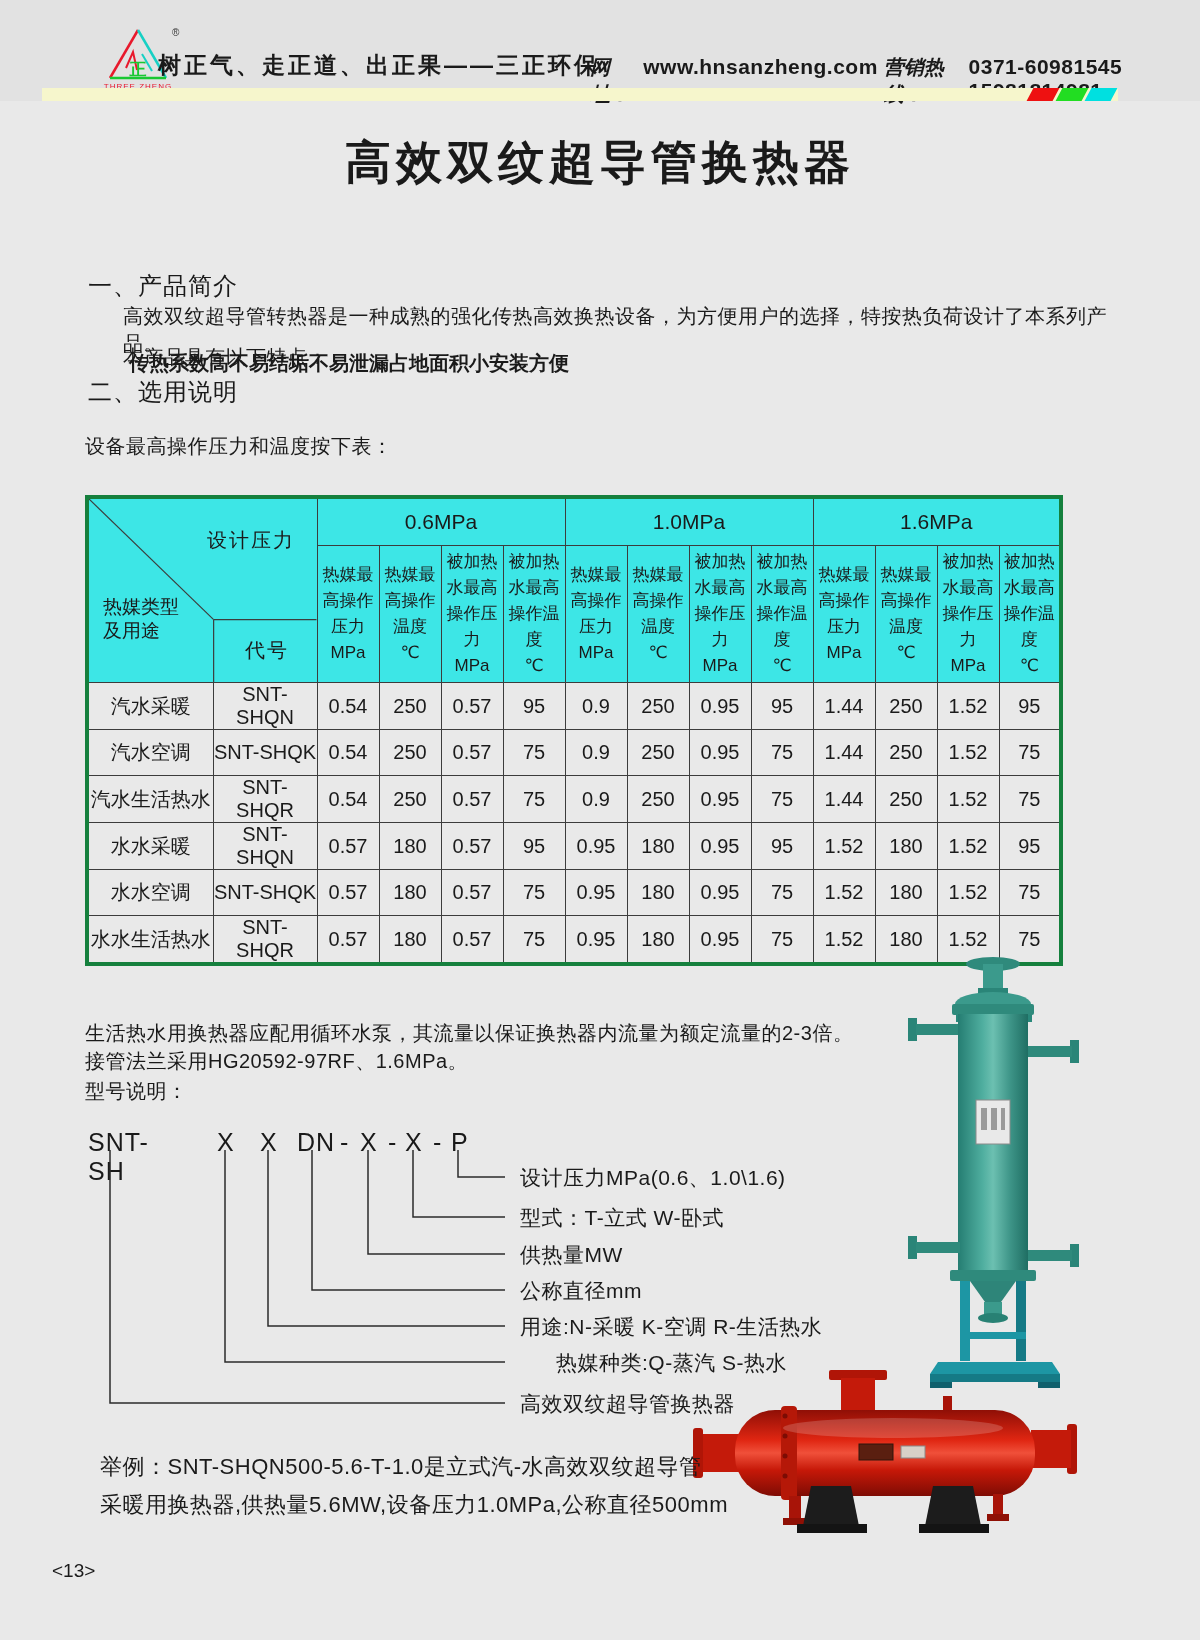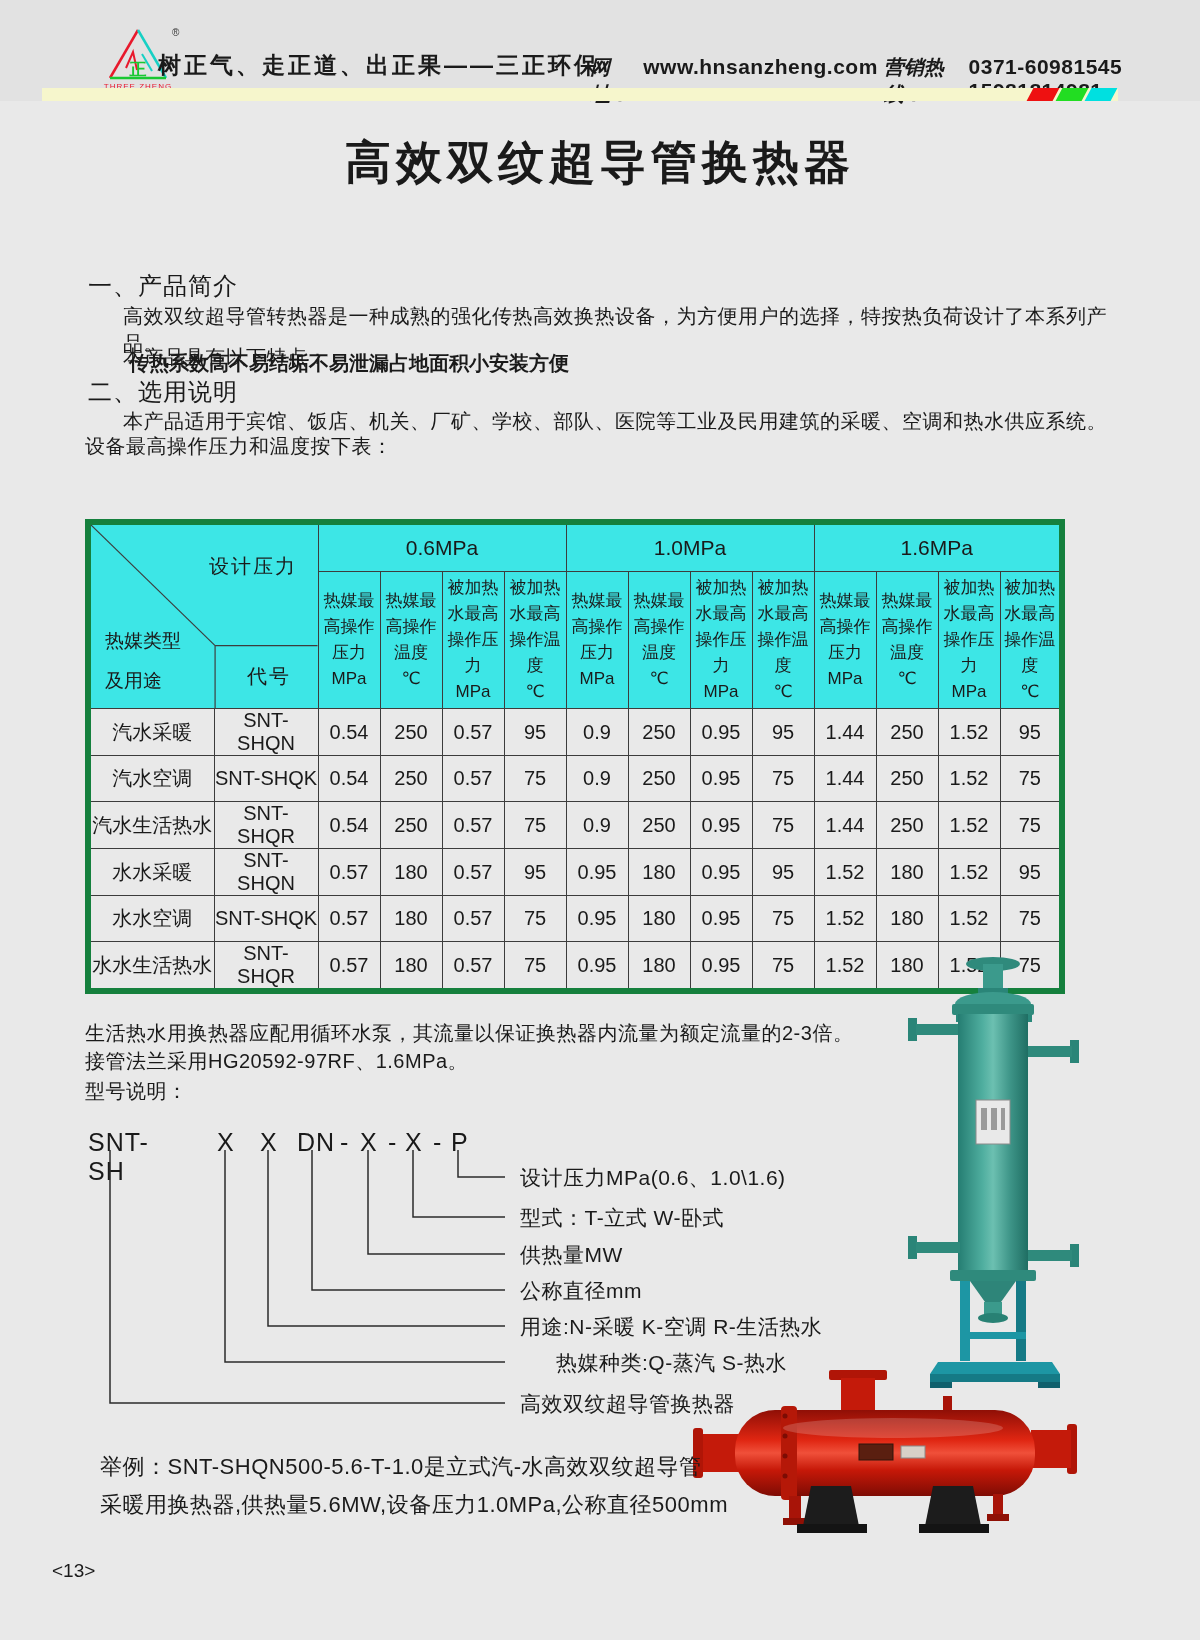--- a/index.html
+++ b/index.html
@@ -19,27 +19,27 @@
   .logo-wrap{left:100px;top:26px;width:100px;height:66px;}
   
   .title{left:0;top:132px;width:1200px;text-align:center;font-size:46px;font-weight:bold;letter-spacing:5px;}
   
   .h2{font-size:24px;font-weight:normal;letter-spacing:1px;}
   .body-t{font-size:20px;letter-spacing:.5px;}
   .features{left:129px;top:350px;display:flex;font-size:20px;font-weight:bold;}
   
   .spec-table{position:absolute;left:85px;top:495px;border-collapse:collapse;table-layout:fixed;width:974px;}
   .spec-table th,.spec-table td{border:1px solid #3c3c3c;padding:0;text-align:center;vertical-align:middle;}
-  .spec-table{border:6px solid #15803d;margin-top:24px;}
+  .spec-table{border:4px solid #15803d;}
   .spec-table thead th{background:#3de6e6;font-weight:normal;}
   .grp{height:46px;font-size:21px;}
   .sub{height:136px;font-size:17px;line-height:26px;}
   .corner{position:relative;padding:0;}
   .corner .c-dp{position:absolute;left:96px;top:28px;width:132px;text-align:center;font-size:20px;letter-spacing:2px;}
-  .corner .c-mt{position:absolute;left:14px;top:96px;width:112px;text-align:left;font-size:19px;line-height:40px;}
+  .corner .c-mt{position:absolute;left:14px;top:96px;width:112px;text-align:left;font-size:19px;line-height:24px;}
   .corner .c-code{position:absolute;left:126px;top:138px;width:104px;text-align:center;font-size:20px;letter-spacing:2px;}
   .cornersvg{position:absolute;left:0;top:0;width:100%;height:100%;}
   .spec-table tbody td{height:45px;font-size:20px;background:transparent;}
   .rowlabel{font-size:18px;}
   .codecell{font-size:18px;letter-spacing:0;}
   
   .note{left:85px;font-size:20px;letter-spacing:.5px;}
   .code-line span{position:absolute;font-size:25px;letter-spacing:1px;font-weight:normal;}
   .mlabel{left:520px;font-size:21px;letter-spacing:.5px;}
   .example{left:100px;font-size:22px;letter-spacing:.5px;}
@@ -86,21 +86,20 @@
   <div class="abs body-t" style="left:123px;top:344px;">本产品具有以下特点：</div>
   <div class="abs features">
     <span>传热系数高</span>
     <span>不易结垢</span>
     <span>不易泄漏</span>
     <span>占地面积小</span>
     <span>安装方便</span>
   </div>
 
   <div class="abs h2" style="left:88px;top:376px;">二、选用说明</div>
-  <div class="abs body-t" style="left:123px;top:408px;width:1010px;">本产品适用于宾馆、饭店、机关、厂矿、学校、部队、医院等工业及民用建筑的采暖、空调和热水供应系统。</div>
   <div class="abs body-t" style="left:85px;top:433px;">设备最高操作压力和温度按下表：</div>
 
   <table class="spec-table">
     <colgroup>
       <col style="width:126px">
         <col style="width:104px">
       <col style="width:62px">
         <col style="width:62px">
         <col style="width:62px">
         <col style="width:62px">

